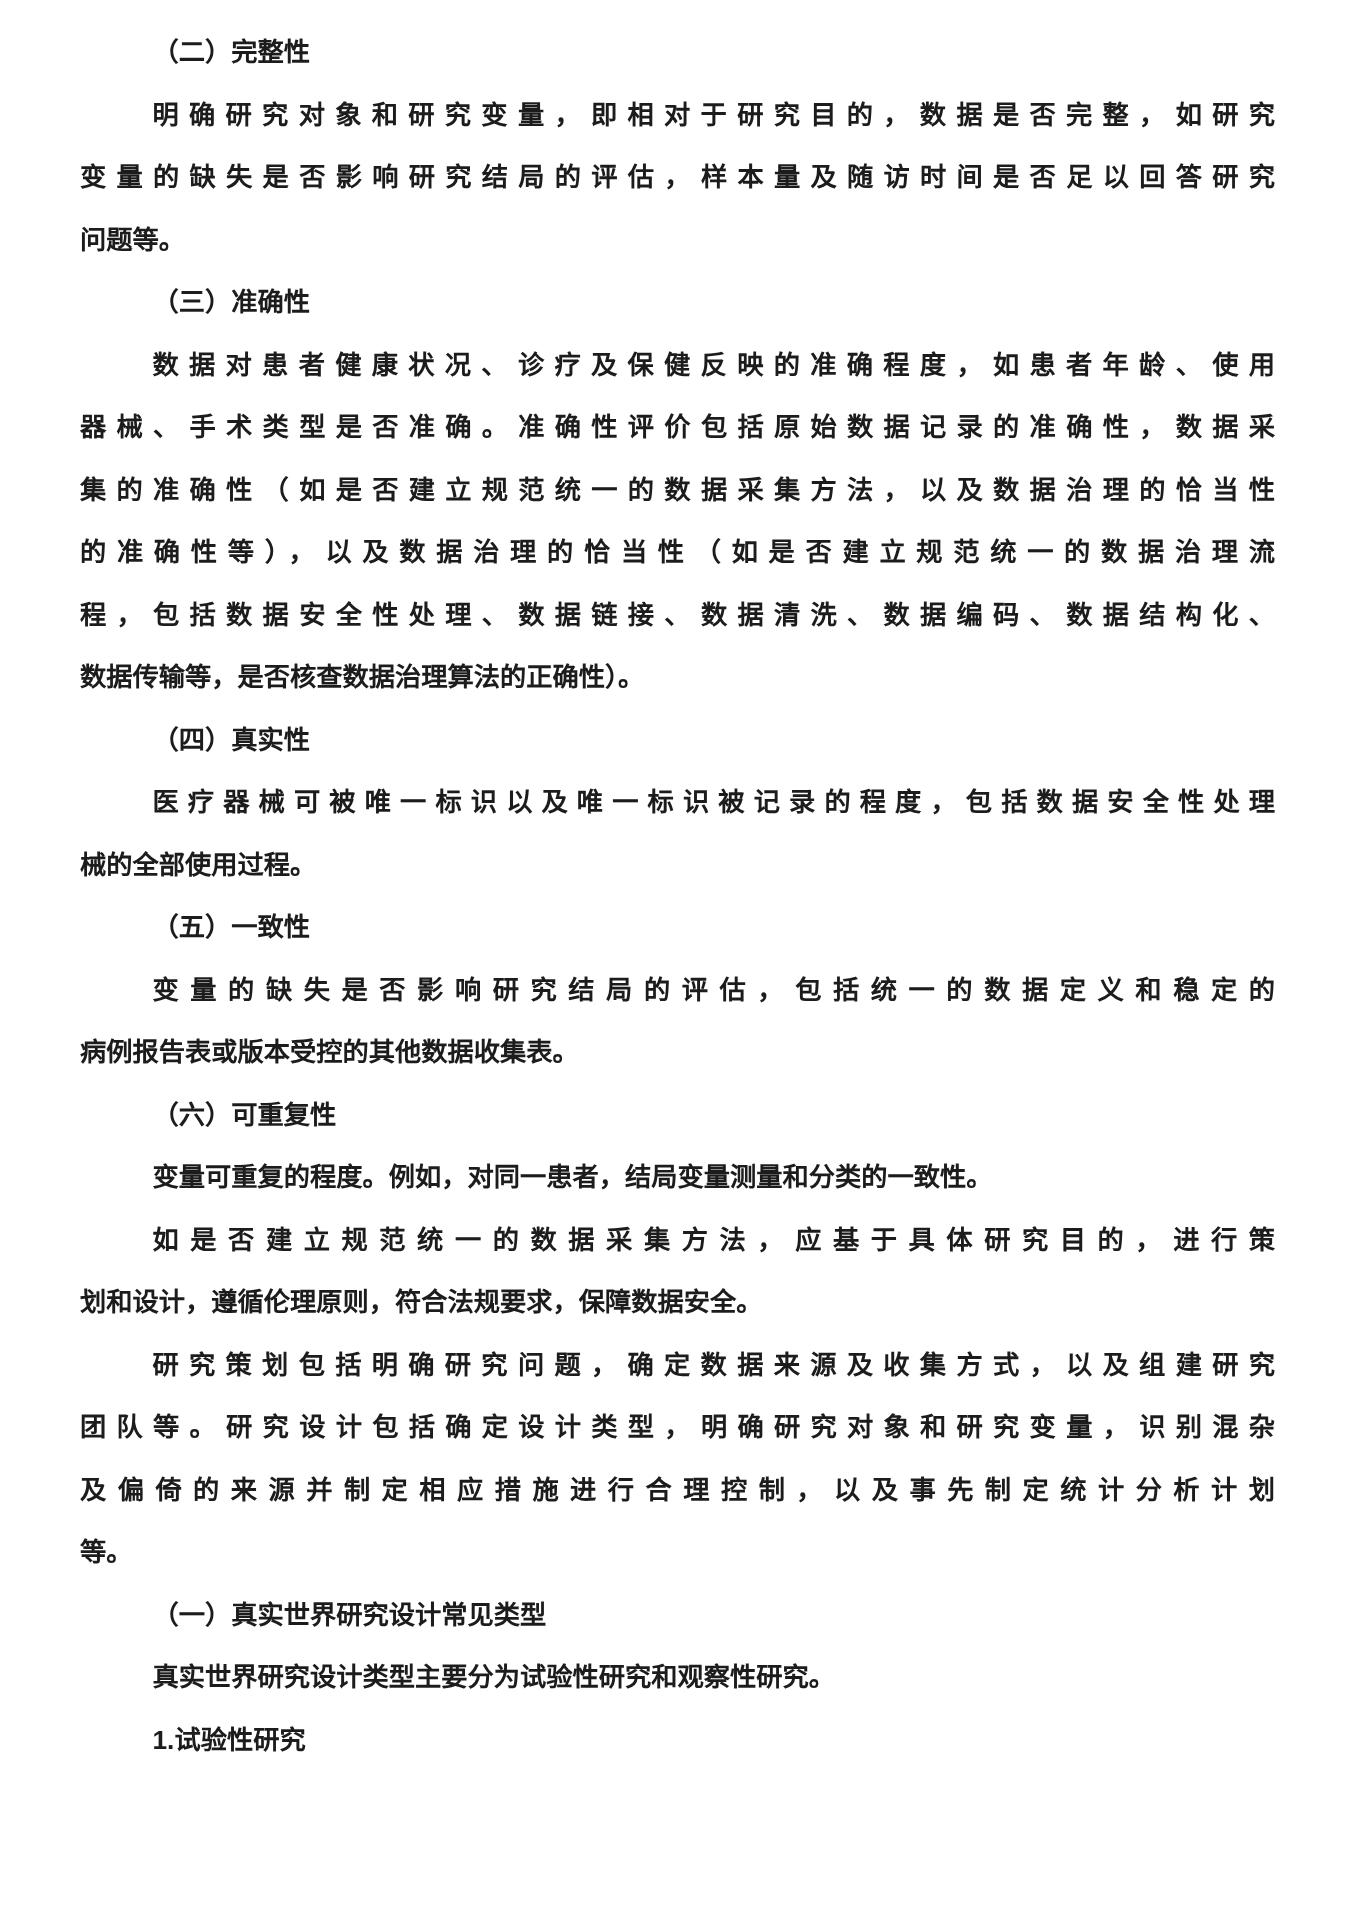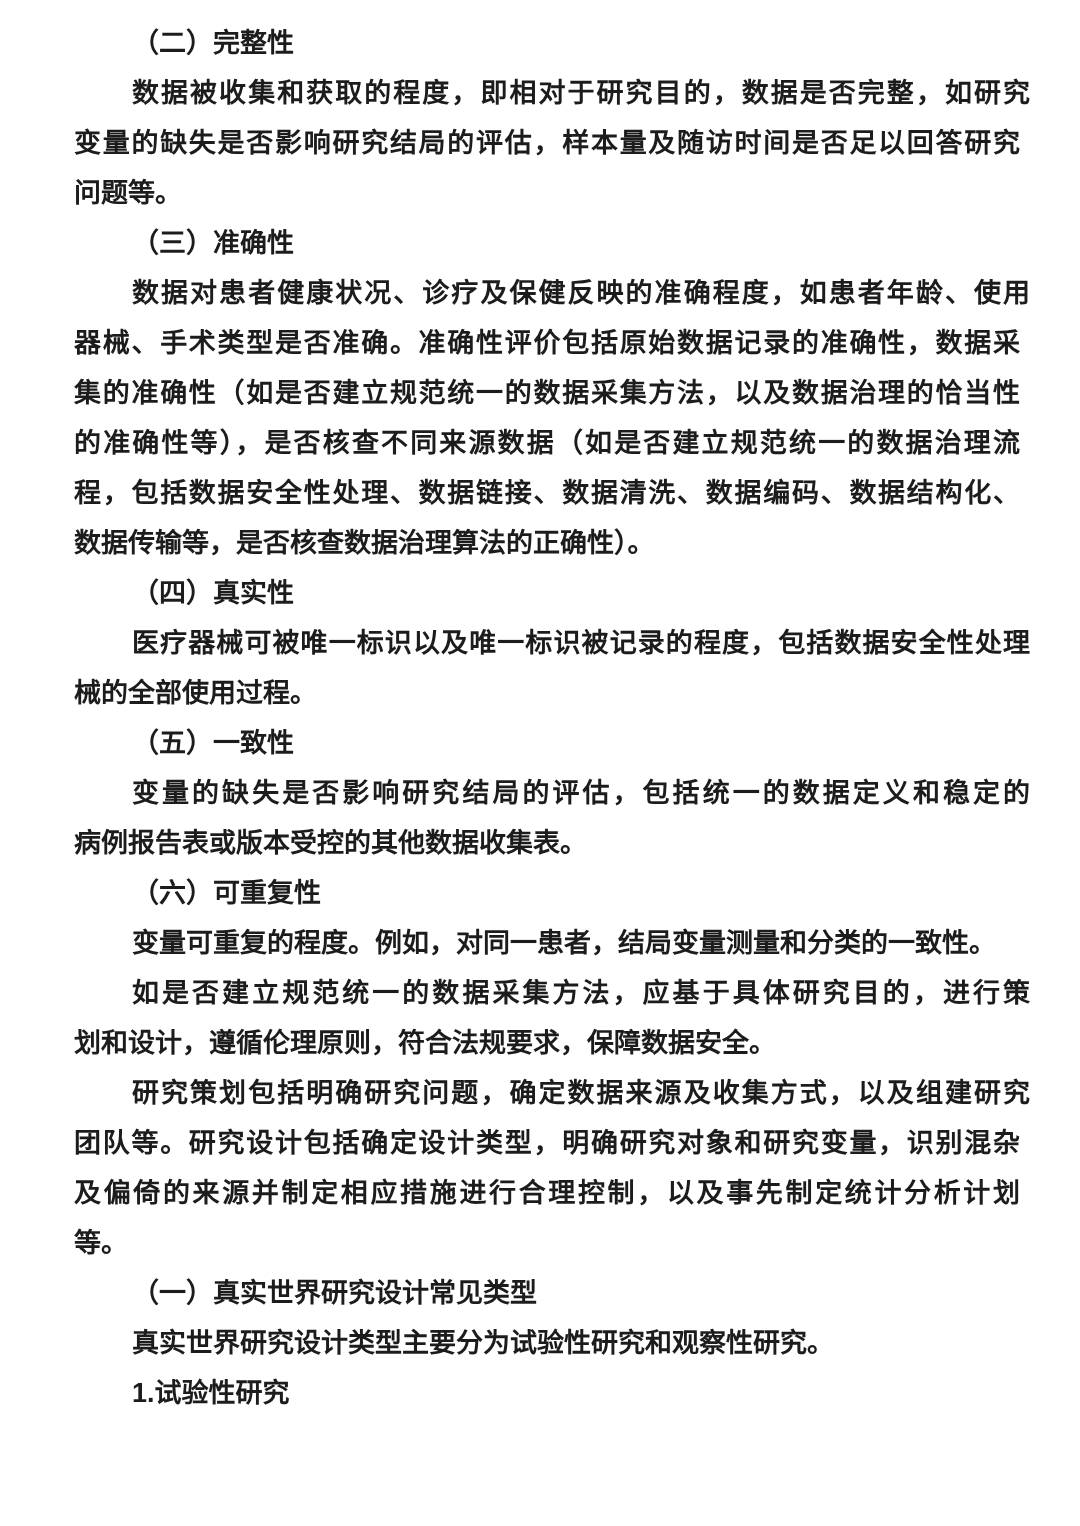--- a/index.html
+++ b/index.html
@@ -11,27 +11,26 @@
     width: 1080px;
     height: 1526px;
     overflow: hidden;
     font-family: "Liberation Sans", "DejaVu Sans", sans-serif;
     color: #1c1c1c;
   }
   .doc {
     padding: 18px 60px 0 64px;
   }
   .line {
-    font-size: 27px;
+    font-size: 21px;
     line-height: 50px;
     height: 50px;
     font-weight: 600;
     white-space: nowrap;
     letter-spacing: 0px;
-    margin-left: 10px;
   }
   
   .line.just {
     white-space: normal;
     text-align: justify;
     text-align-last: justify;
     -moz-text-align-last: justify;
   }
   
   .line.ind {
@@ -40,28 +39,28 @@
   .line.ind.just {
     
     width: calc(100% - 58px);
   }
 </style>
 </head>
 <body style="background: rgb(255, 255, 255); color: rgb(28, 28, 28);">
 
 <div class="doc" id="doc-page">
     <div class="line ind">（二）完整性</div>
-    <div class="line ind just">数据被收集和获取的程度，即相对于研究目的，数据是否完整，如研究</div>
+    <div class="line ind just">明确研究对象和研究变量，即相对于研究目的，数据是否完整，如研究</div>
     <div class="line just">变量的缺失是否影响研究结局的评估，样本量及随访时间是否足以回答研究</div>
     <div class="line">问题等。</div>
     <div class="line ind">（三）准确性</div>
     <div class="line ind just">数据对患者健康状况、诊疗及保健反映的准确程度，如患者年龄、使用</div>
     <div class="line just">器械、手术类型是否准确。准确性评价包括原始数据记录的准确性，数据采</div>
     <div class="line just">集的准确性（如是否建立规范统一的数据采集方法，以及数据治理的恰当性</div>
-    <div class="line just">的准确性等），是否核查不同来源数据（如是否建立规范统一的数据治理流</div>
+    <div class="line just">的准确性等），以及数据治理的恰当性（如是否建立规范统一的数据治理流</div>
     <div class="line just">程，包括数据安全性处理、数据链接、数据清洗、数据编码、数据结构化、</div>
     <div class="line">数据传输等，是否核查数据治理算法的正确性）。</div>
     <div class="line ind">（四）真实性</div>
     <div class="line ind just">医疗器械可被唯一标识以及唯一标识被记录的程度，包括数据安全性处理</div>
     <div class="line">械的全部使用过程。</div>
     <div class="line ind">（五）一致性</div>
     <div class="line ind just">变量的缺失是否影响研究结局的评估，包括统一的数据定义和稳定的</div>
     <div class="line">病例报告表或版本受控的其他数据收集表。</div>
     <div class="line ind">（六）可重复性</div>
     <div class="line ind">变量可重复的程度。例如，对同一患者，结局变量测量和分类的一致性。</div>

